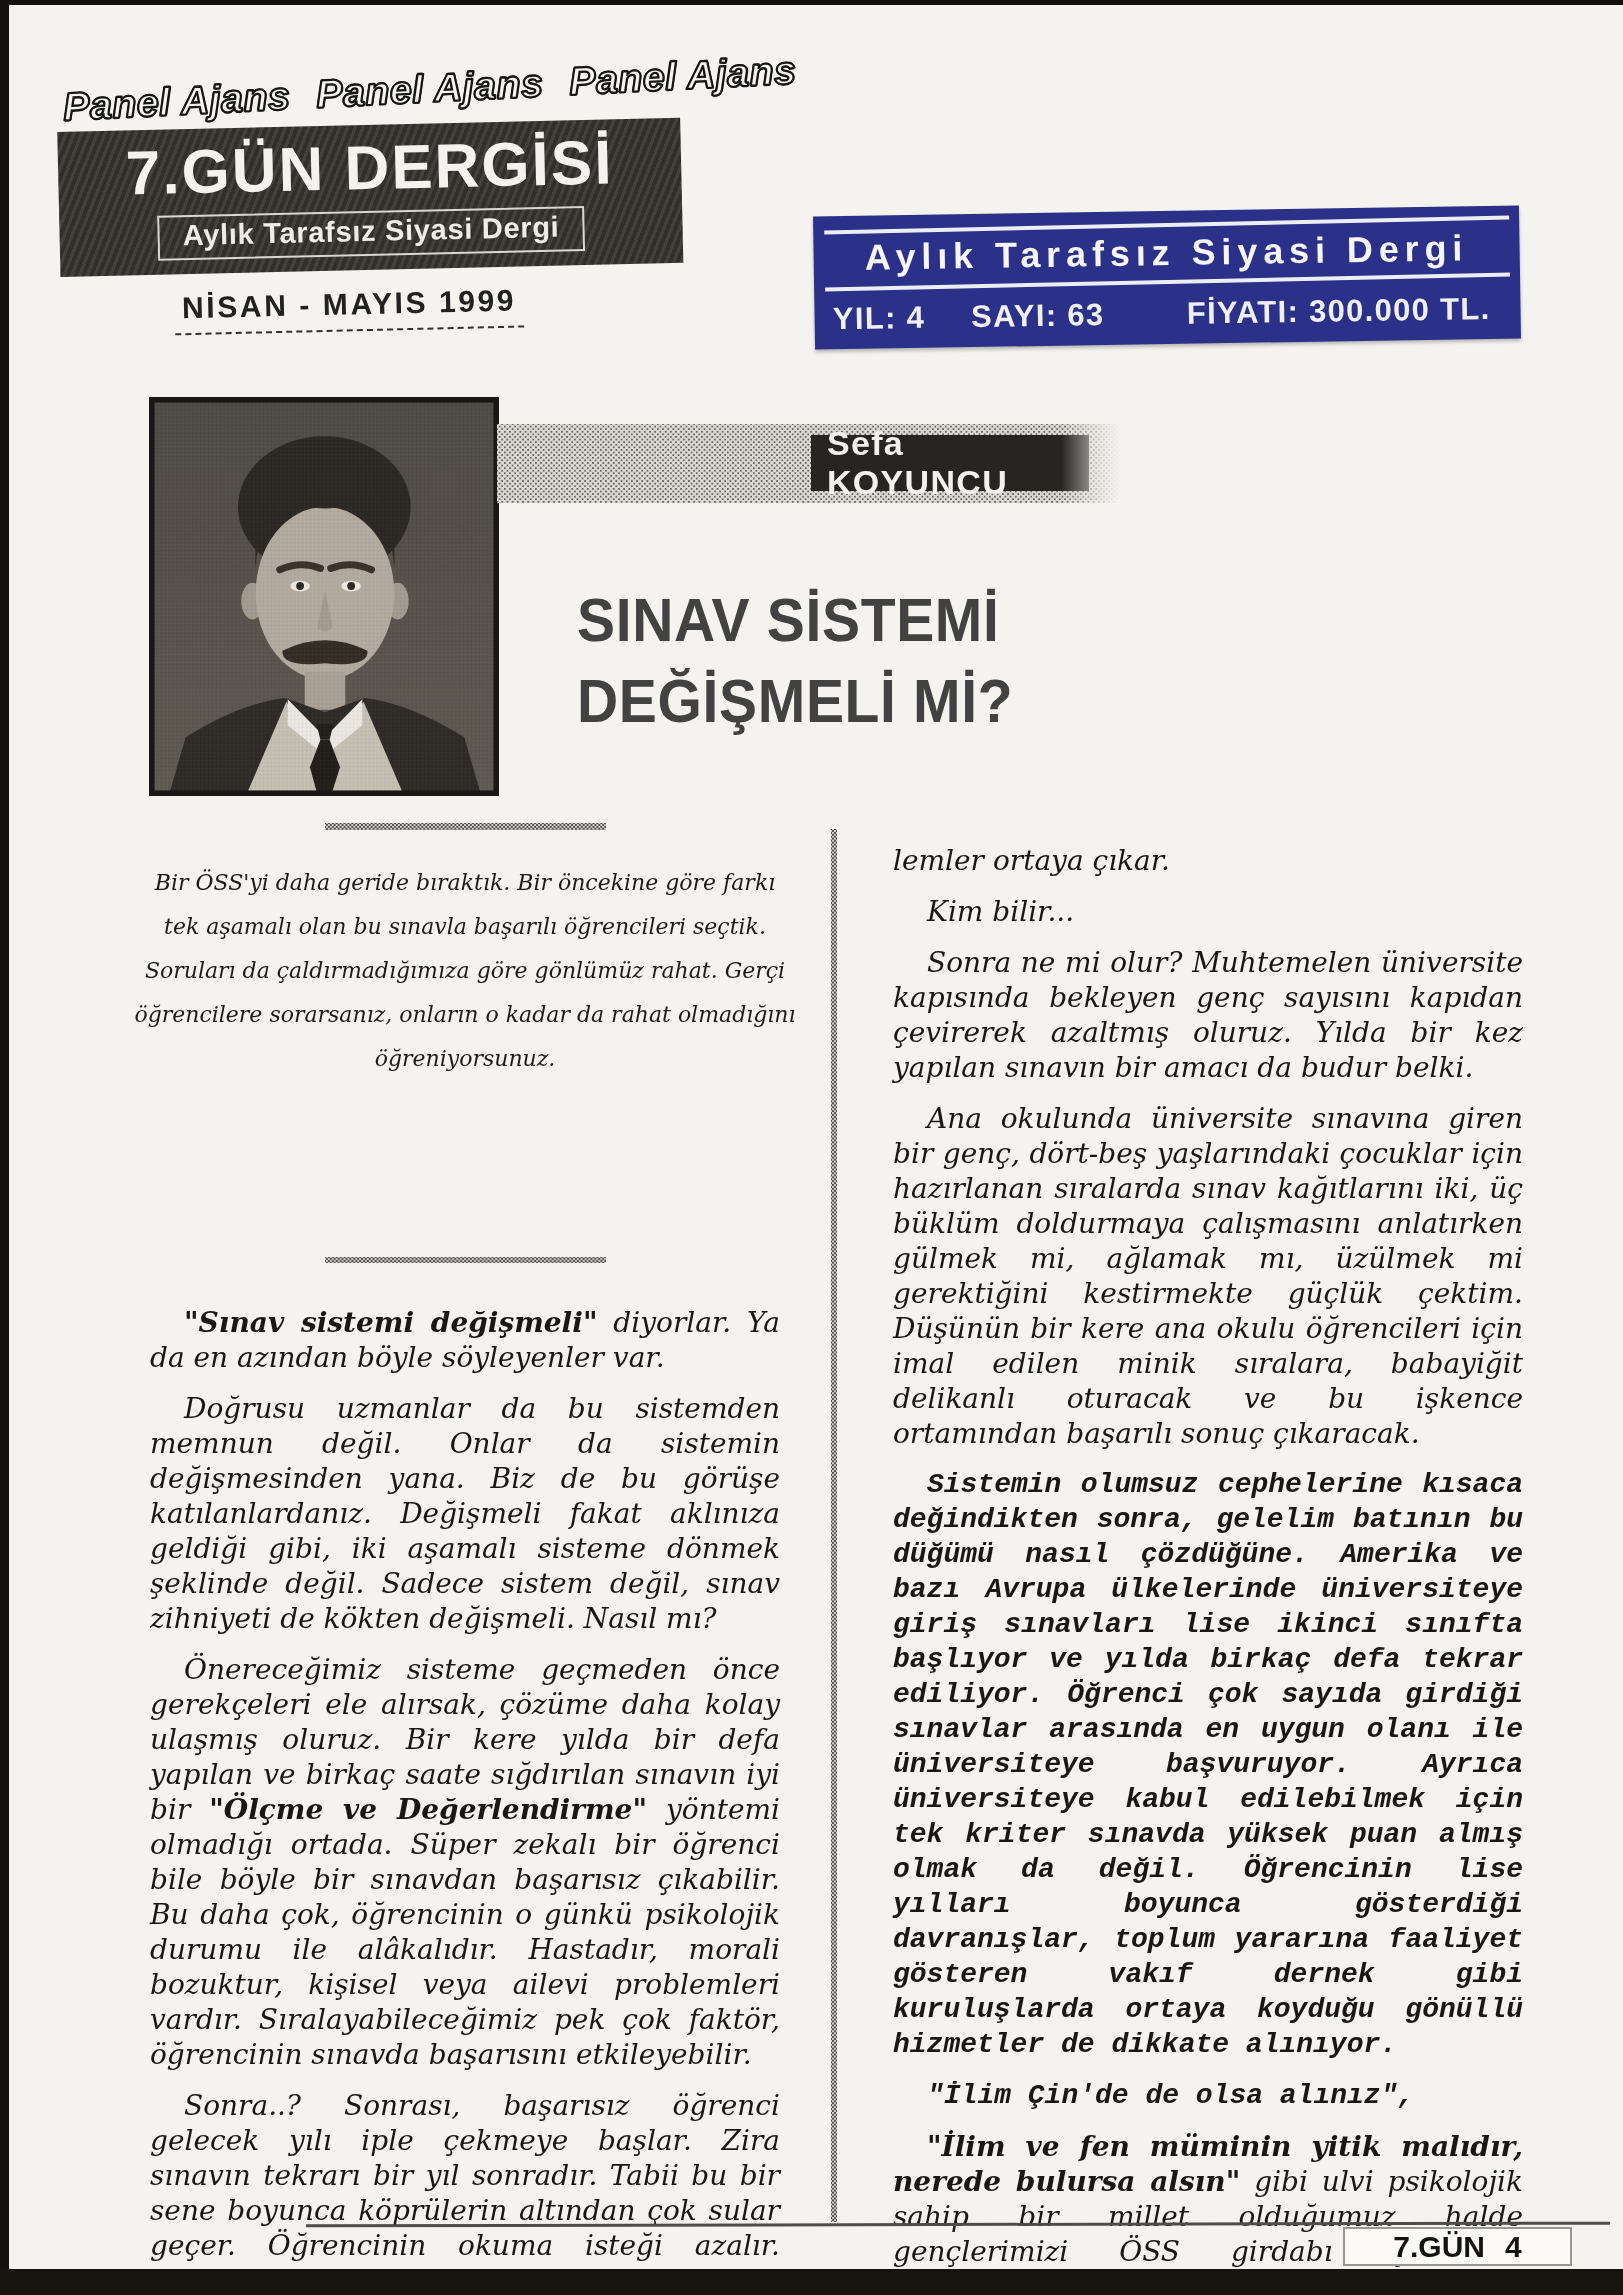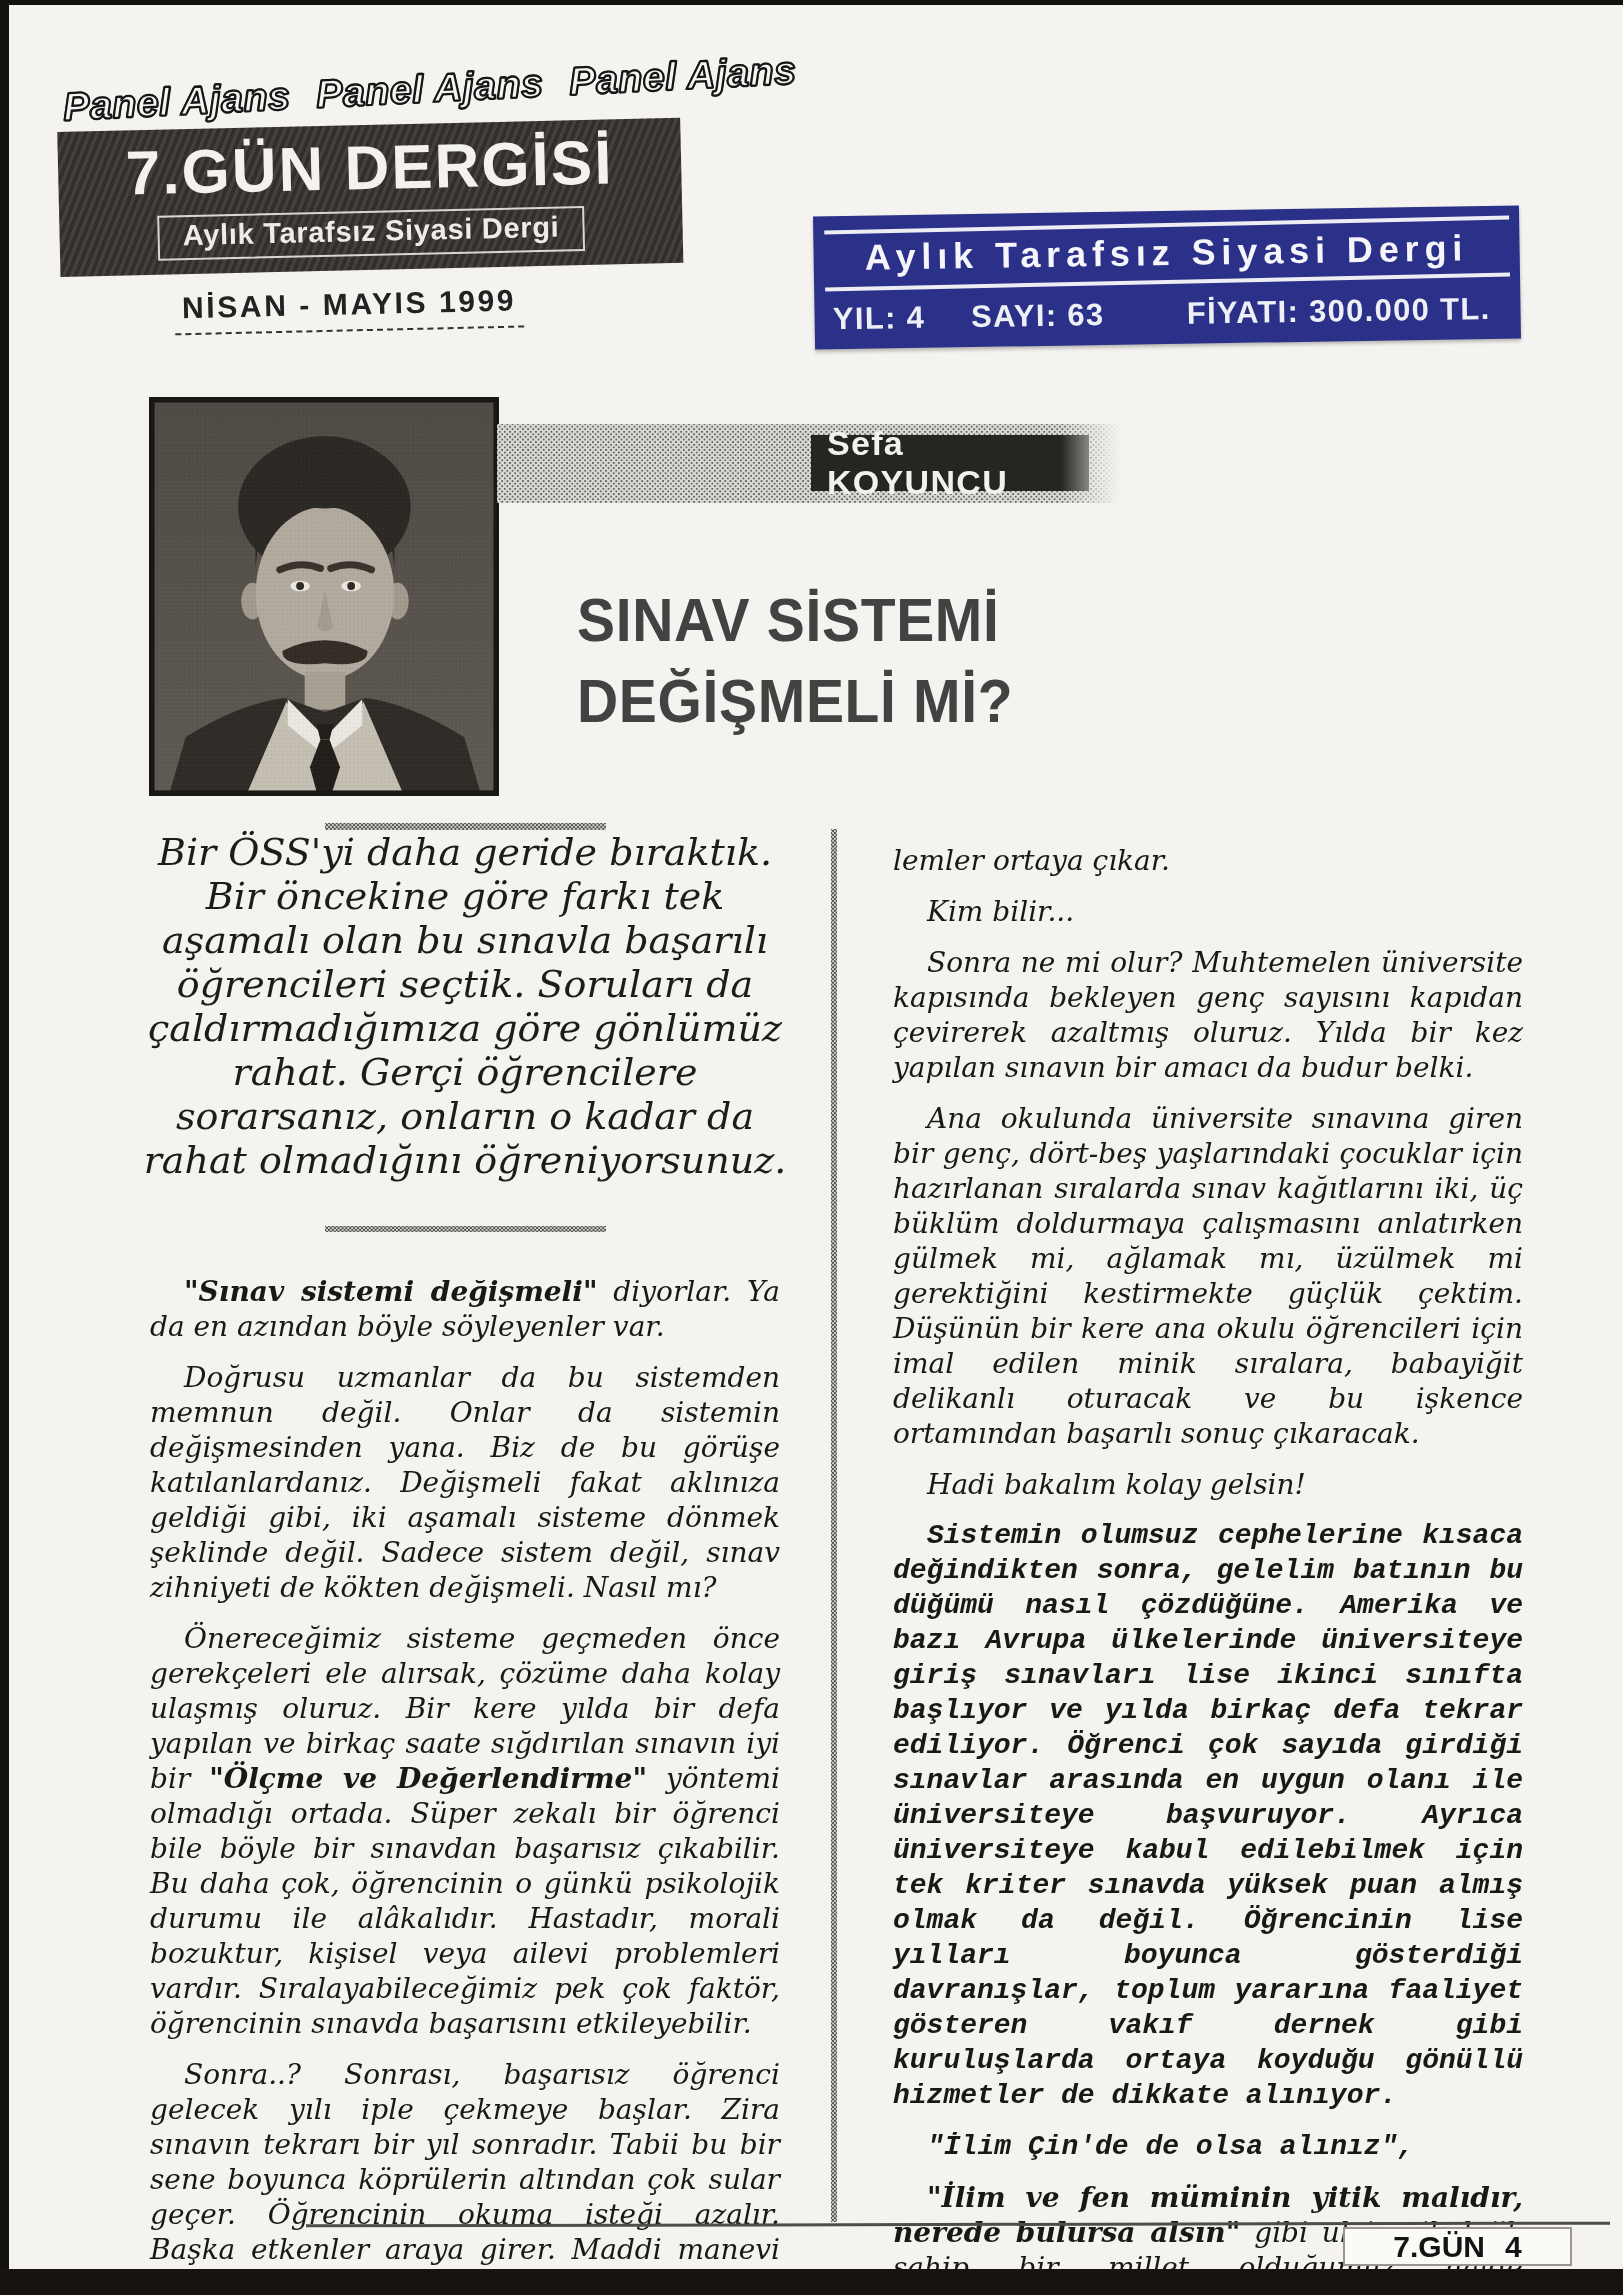--- a/index.html
+++ b/index.html
@@ -105,22 +105,22 @@
     transform:scaleX(0.92);transform-origin:left top;white-space:nowrap;
   }
 
   
   .col-left{left:134px;top:818px;width:662px;}
   .col-right{left:877px;top:818px;width:662px;padding-top:9.2px;}
   .divider-v{left:831px;top:829px;width:5.9px;height:1393px;}
 
   .rule-dotted{width:281px;height:6.5px;margin:5.2px auto 0;}
   .intro-text{
-    height:387px;margin-top:0;
-    font-style:italic;font-size:38px;line-height:44px;text-align:center;
+    height:387px;margin-top:31px;
+    font-style:italic;font-size:22px;line-height:44px;text-align:center;
     color:#1d1c1a;
   }
   .rule-dotted.bottom{margin-top:9.2px;}
 
   .bodytext{margin-top:42px;}
   .bodytext p, .col-right p{
     margin:16px;font-style:italic;font-size:28px;line-height:35px;
     text-align:justify;text-indent:34px;color:#191816;
   }
   p.noindent{text-indent:0;}
@@ -243,21 +243,20 @@
   </div>
 </div>
 
 <div class="abs divider-v ht-fine"></div>
 
 <div class="abs col-right">
   <p class="noindent">lemler ortaya çıkar.</p>
   <p>Kim bilir...</p>
   <p>Sonra ne mi olur? Muhtemelen üniversite kapısında bekleyen genç sayısını kapıdan çevirerek azaltmış oluruz. Yılda bir kez yapılan sınavın bir amacı da budur belki.</p>
   <p>Ana okulunda üniversite sınavına giren bir genç, dört-beş yaşlarındaki çocuklar için hazırlanan sıralarda sınav kağıtlarını iki, üç büklüm doldurmaya çalışmasını anlatırken gülmek mi, ağlamak mı, üzülmek mi gerektiğini kestirmekte güçlük çektim. Düşünün bir kere ana okulu öğrencileri için imal edilen minik sıralara, babayiğit delikanlı oturacak ve bu işkence ortamından başarılı sonuç çıkaracak.</p>
-  <p>Hadi bakalım kolay gelsin!</p>
   <p class="boldpara">Sistemin olumsuz cephelerine kısaca değindikten sonra, gelelim batının bu düğümü nasıl çözdüğüne. Amerika ve bazı Avrupa ülkelerinde üniversiteye giriş sınavları lise ikinci sınıfta başlıyor ve yılda birkaç defa tekrar ediliyor. Öğrenci çok sayıda girdiği sınavlar arasında en uygun olanı ile üniversiteye başvuruyor. Ayrıca üniversiteye kabul edilebilmek için tek kriter sınavda yüksek puan almış olmak da değil. Öğrencinin lise yılları boyunca gösterdiği davranışlar, toplum yararına faaliyet gösteren vakıf dernek gibi kuruluşlarda ortaya koyduğu gönüllü hizmetler de dikkate alınıyor.</p>
   <p class="boldpara">"İlim Çin'de de olsa alınız",</p>
   <p><b>"İlim ve fen müminin yitik malıdır, nerede bulursa alsın"</b><span> gibi ulvi psikolojik sahip bir millet olduğumuz halde gençlerimizi ÖSS girdabı içerisinde döndürüp duracağımıza akılcı ve ilmi çözümler üretmemiz gerekmez mi?</span></p>
   <p>Üstelik Amerika'yı yeniden keşfetmeye gerek yok iken, çözüm ortada iken...</p>
 </div>
 
 <div class="abs footer-rule"></div>
 <div class="abs footer-box">
   <span>7.GÜN</span>
   <span>4</span>

